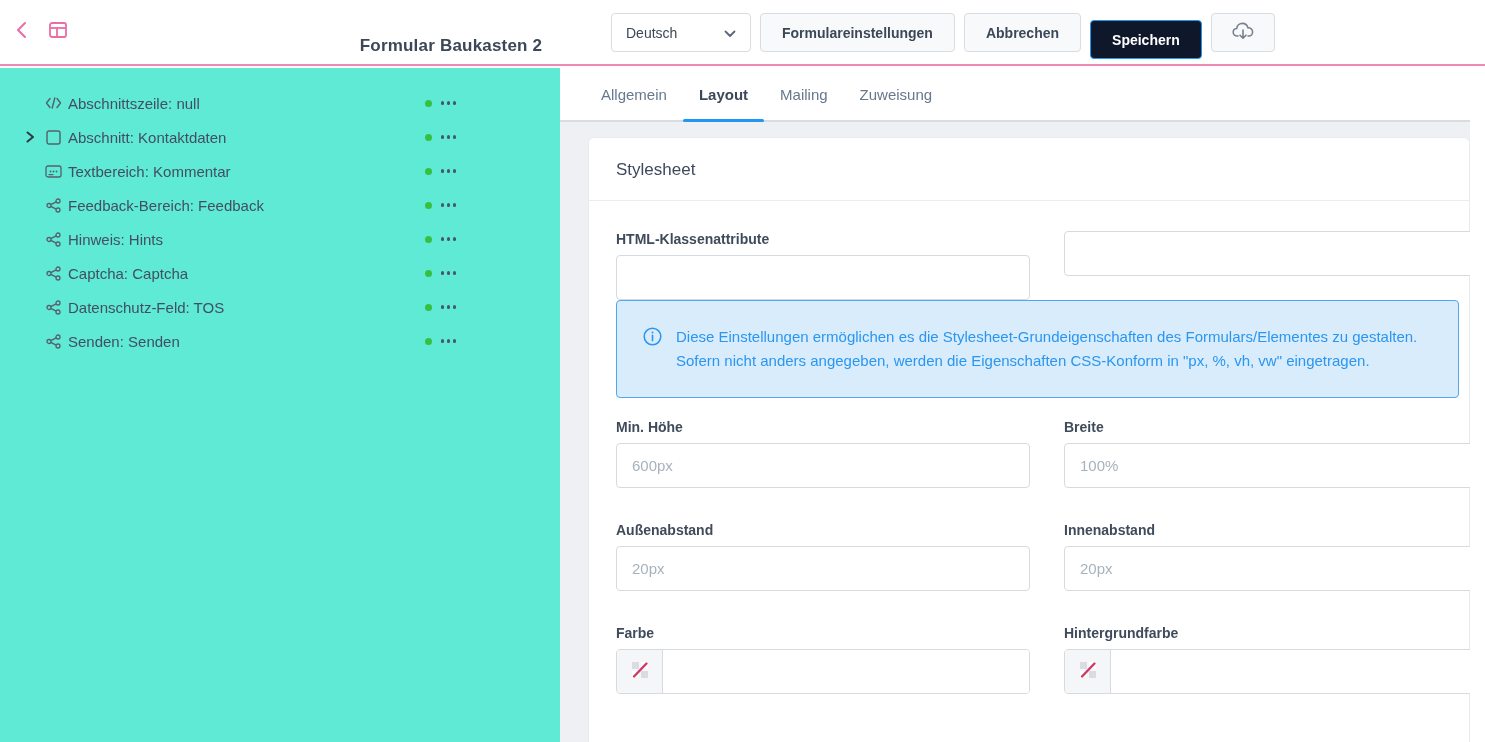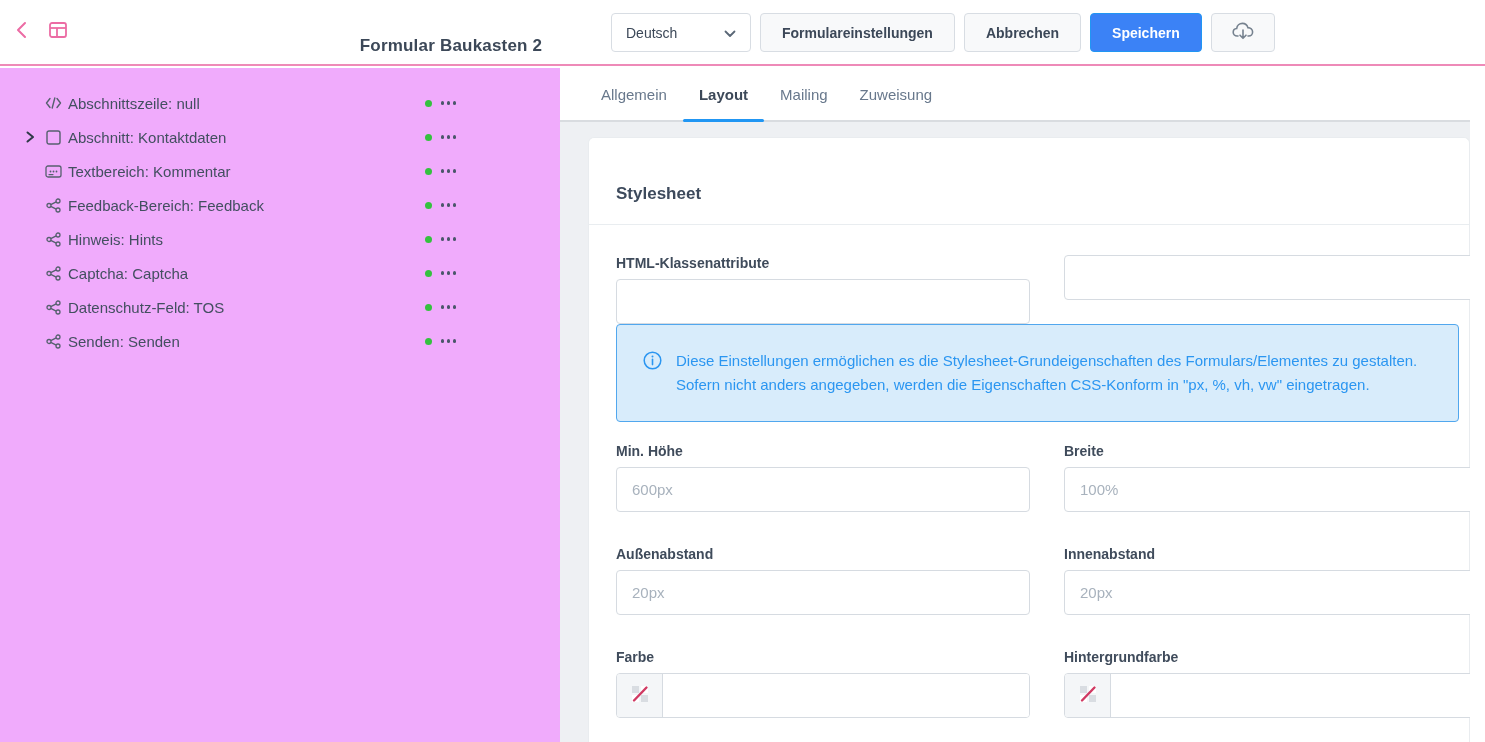--- a/index.html
+++ b/index.html
@@ -7,44 +7,44 @@
   .app { position:relative; width:1485px; height:742px; }
 
   
   .header { position:absolute; top:0; left:0; width:1485px; height:66px; background:#fff; border-bottom:2px solid #ee8ab8; }
   .header-left { position:absolute; left:12px; top:18px; display:flex; align-items:center; gap:14px; }
   .icon-btn-plain { background:none; border:none; cursor:pointer; display:flex; align-items:center; padding:2px; }
   .header-title { position:absolute; left:0; top:36px; width:902px; text-align:center; font-size:17px; font-weight:700; color:#3c4858; letter-spacing:0.2px; }
   .header-actions { position:absolute; left:611px; top:13px; display:flex; gap:9px; }
   .select { width:140px; height:39px; background:#fff; border:1px solid #d8dde3; border-radius:4px; display:flex; align-items:center; justify-content:space-between; padding:8px 14px; font-size:14px; color:#3c4858; cursor:pointer; }
   .btn { height:39px; padding:0 21px; border-radius:4px; border:1px solid #d8dde3; background:#f8f9fa; font-family:inherit; font-size:14px; font-weight:600; color:#3c4858; cursor:pointer; }
-  .btn-primary { background:#3b82f6; border-color:#2196f3; color:#fff; }
+  .btn-primary { background:#0f172a; border-color:#2196f3; color:#fff;margin-top:7px; }
   .btn-icon { width:64px; padding:0; display:flex; align-items:center; justify-content:center; }
 
   
-  .sidebar { position:absolute; top:68px; left:0; width:560px; height:674px; background:#f0abfc; padding-top:18px; }
+  .sidebar { position:absolute; top:68px; left:0; width:560px; height:674px; background:#5eead4; padding-top:18px; }
   .tree-item { height:34px; display:flex; align-items:center; padding-left:26px; padding-right:104px; cursor:pointer; }
   .tree-caret { width:19px; display:flex; align-items:center; }
   .tree-icon { width:17px; margin-right:6px; display:flex; align-items:center; justify-content:center; }
   .tree-label { font-size:15px; color:#434f60; white-space:nowrap; }
   .status-dot { width:7px; height:7px; border-radius:50%; background:#35c13f; margin-left:auto; }
   .menu-btn { background:none; border:none; cursor:pointer; display:flex; gap:2.5px; align-items:center; margin-left:9px; padding:4px 0; }
   .menu-btn i { width:3.5px; height:3.5px; border-radius:50%; background:#49566a; display:block; }
 
   
   .main { position:absolute; top:68px; left:560px; width:925px; height:674px; background:#eef0f3; }
   .tabs { height:54px; background:#fff; border-bottom:2px solid #d9dce0; display:flex; align-items:stretch; padding-left:25px; }
   .tab { position:relative; display:flex; align-items:center; padding:0 16px; font-size:15px; color:#68788c; cursor:pointer; }
   .tab.active { color:#3c4858; font-weight:600; }
   .tab.active::after { content:""; position:absolute; left:0; right:0; bottom:-2px; height:3px; background:#2196f3; border-radius:3px; }
   .scroll-strip { position:absolute; right:0; top:0; width:15px; height:674px; background:#fff; z-index:5; }
 
   
   .card { position:absolute; left:28px; top:69px; width:882px; height:620px; background:#fff; border:1px solid #e9ecef; border-bottom:none; border-radius:6px 6px 0 0; padding:22px 12px 0 27px; }
-  .card-heading { font-size:17px; font-weight:700; color:#3d4a5c;margin-top:24px; }
+  .card-heading { font-size:17px; font-weight:400; color:#3d4a5c; }
   .card-divider { border:none; border-top:1px solid #e9edf0; margin:20px -12px 0 -27px; }
   .form { margin-top:30px; }
   .field-grid { display:grid; grid-template-columns:414px 415px; column-gap:14px; row-gap:29px;gap:34px; }
   .field label { display:block; font-size:14px; font-weight:700; color:#3f4b5b; margin-bottom:8px; }
   .field input { width:100%; height:45px; border:1px solid #d6dbe1; border-radius:4px; padding:16px 15px; font-family:inherit; font-size:15px; color:#3c4858; outline:none; }
   .field input::placeholder { color:#a8b2bd; }
   .color-group { display:flex; height:45px; border:1px solid #d6dbe1; border-radius:4px; overflow:hidden; }
   .swatch { width:46px; background:#f4f6f8; border-right:1px solid #d6dbe1; display:flex; align-items:center; justify-content:center; cursor:pointer; flex:none; }
   .color-group input { border:none; border-radius:0; flex:1; height:100%; }
 

